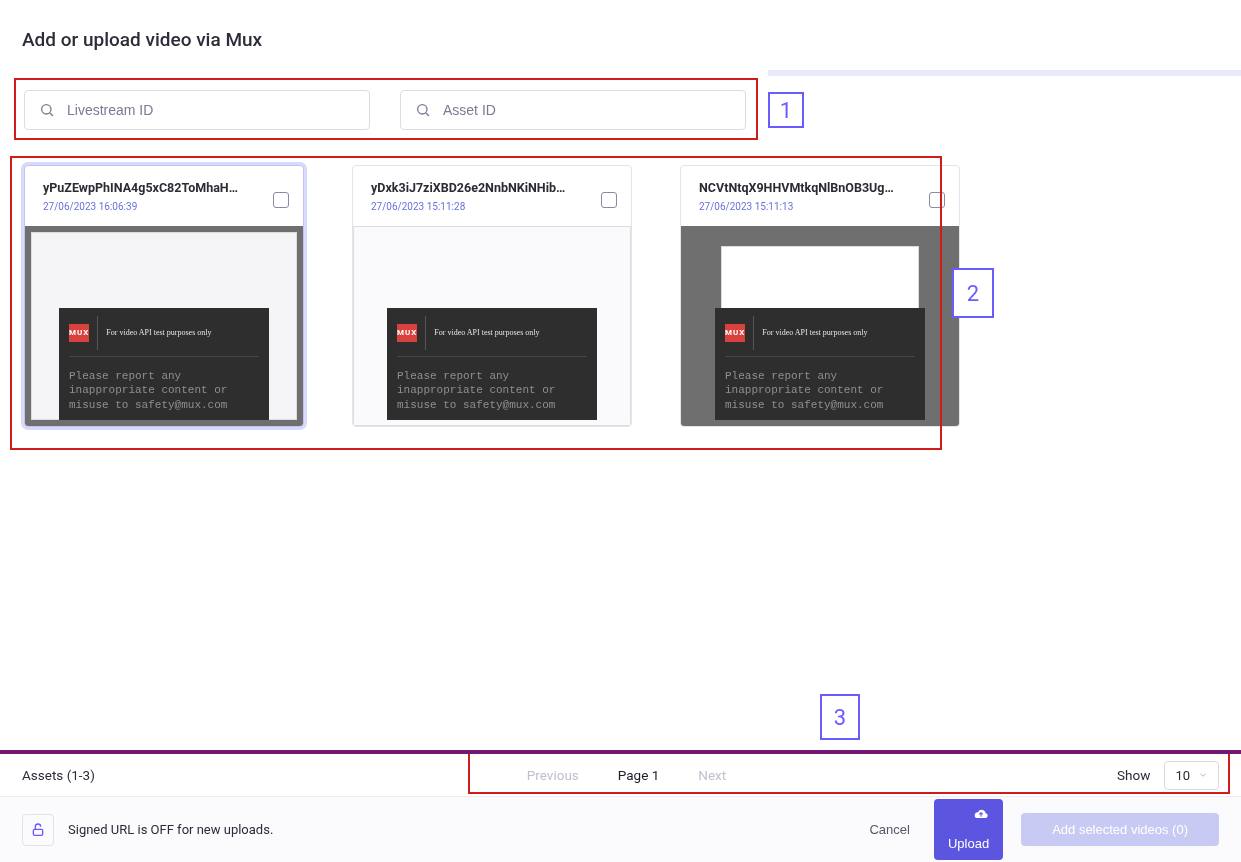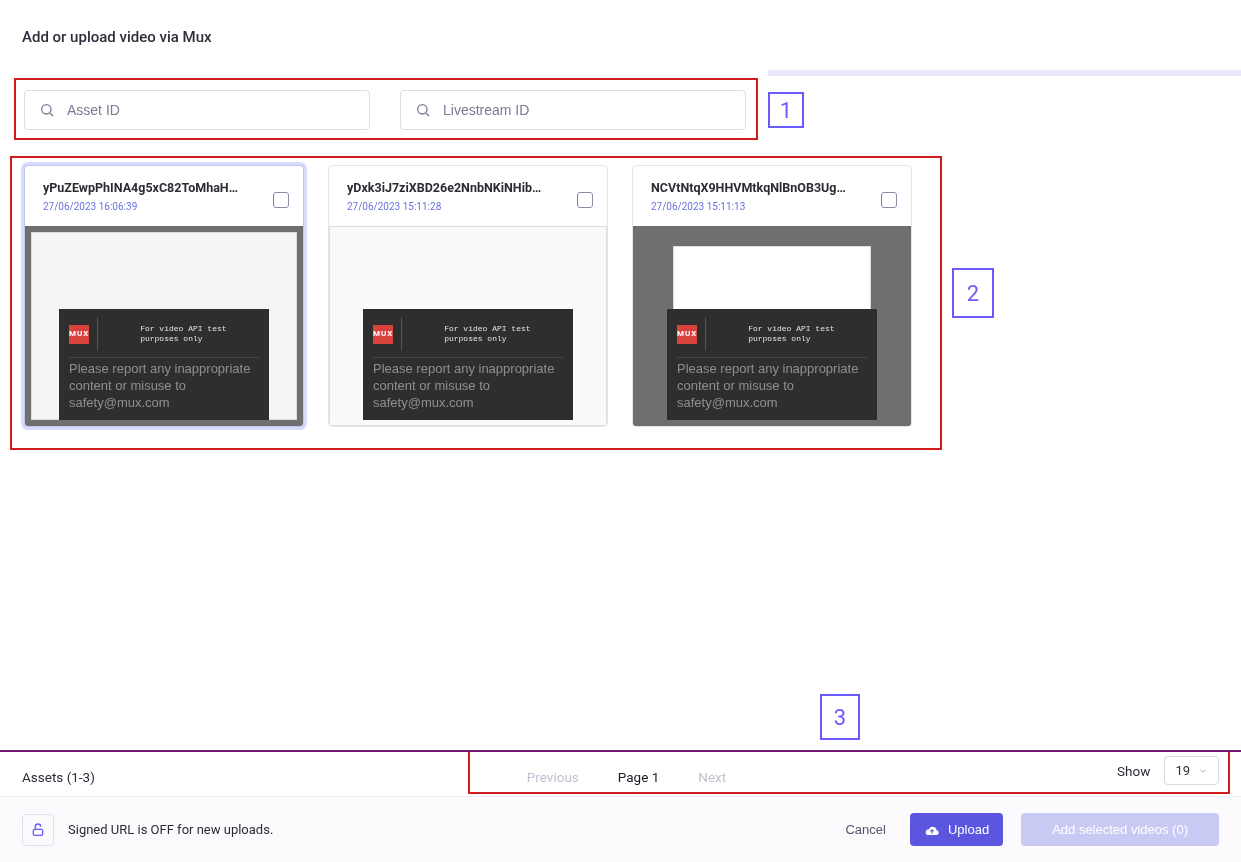--- a/index.html
+++ b/index.html
@@ -2,88 +2,88 @@
 <html><head>
 <meta charset="utf-8">
 <style>
   * { box-sizing: border-box; }
   html, body { margin:0; padding:0; height:100%; }
   body {
     width:1241px; height:862px;
     font-family: -apple-system, BlinkMacSystemFont, "Segoe UI", Roboto, Arial, sans-serif;
     color:#2d2d3a; background:#fff; position:relative;
   }
-  .title { position:absolute; left:22px; top:28px; font-size:15px; font-weight:500; color:#2d2d3a; }
+  .title { position:absolute; left:22px; top:28px; font-size:19px; font-weight:500; color:#2d2d3a; }
   .progress-bar { position:absolute; left:768px; top:70px; right:0; height:6px; background:#e8e9fb; }
   .search-row { position:absolute; left:24px; top:90px; display:flex; gap:30px; }
   .search-box { width:346px; height:40px; border:1px solid #dcdce3; border-radius:4px; display:flex; align-items:center; padding:0 14px; gap:10px; color:#6e6e87; font-size:14px; background:#fff; }
   .search-box input { border:none; outline:none; flex:1; font-size:14px; color:#2d2d3a; background:transparent; }
   .search-box input::placeholder { color:#7a7a94; }
   .icon-search { width:16px; height:16px; flex:0 0 16px; }
 
-  .grid { position:absolute; left:24px; top:165px; display:flex; gap:24px; }
+  .grid { position:absolute; left:24px; top:165px; display:flex; gap:48px; }
   .card { width:280px; border:1px solid #e4e4ec; border-radius:4px; background:#fff; position:relative; overflow:hidden; }
   .card.selected { box-shadow:0 0 0 3px #d8dafc; border-color:#c0c3f5; }
   .card-header { padding:14px 48px 0 18px; }
   .card-id { font-size:12.5px; font-weight:700; color:#2b2b32; white-space:nowrap; overflow:hidden; text-overflow:ellipsis; }
   .card-date { margin-top:6px; font-size:10px; color:#6772d9; }
   .card-check { position:absolute; top:26px; right:14px; width:16px; height:16px; border:1px solid #8a8aa3; border-radius:3px; background:#fff; }
 
   .thumb { margin-top:14px; width:100%; height:200px; background:#6f6f6f; position:relative; overflow:hidden; }
   .thumb-inner-light { position:absolute; inset:6px; background:#f5f5f8; border:1px solid #ddd; }
   .thumb-inner-light.narrow { left:40px; right:40px; top:20px; bottom:auto; height:90px; background:#fff; }
   .mux-panel { position:absolute; left:50%; bottom:6px; transform:translateX(-50%); width:210px; background:#2e2e2e; color:#cfcfcf; padding:8px 10px; font-size:8px; line-height:1.3; }
   .mux-row { display:flex; align-items:center; gap:8px; }
   .mux-logo { background:#d9413e; color:#fff; font-weight:700; letter-spacing:1px; padding:4px 0; font-size:8px; }
   .mux-sep { width:1px; height:34px; background:#555; }
-  .mux-text { font-family: Liberation Mono, monospace; color:#e4e4e4; font-size:8px;margin-left:34px; }
-  .mux-note { margin-top:6px; color:#8f8f8f; font-family:Liberation Sans, sans-serif; font-size:13px; padding-top:3px; border-top:1px solid #444; }
+  .mux-text { font-family: Liberation Serif, serif; color:#e4e4e4; font-size:8px; }
+  .mux-note { margin-top:6px; color:#8f8f8f; font-family:Liberation Mono, monospace; font-size:11px; padding-top:12px; border-top:1px solid #444; }
 
   .annotation-box { position:absolute; border:2px solid; display:flex; align-items:center; justify-content:center; font-size:22px; font-weight:500; }
   .ann-red { border-color:#d21b1b; }
   .ann-num { width:36px; height:36px; border:2px solid #6a5aff; color:#6a5aff; font-size:22px; display:flex; align-items:center; justify-content:center; background:#fff; }
 
-  .footer1 { position:absolute; left:0; right:0; top:750px; height:46px; border-top:2px solid #701a75; display:flex; align-items:flex-end; padding:11px 22px; font-size:13.5px; color:#2b2b39; }
+  .footer1 { position:absolute; left:0; right:0; top:750px; height:46px; border-top:4px solid #701a75; display:flex; align-items:center; padding:11px 22px; font-size:13.5px; color:#2b2b39; }
   .pag-center { position:absolute; left:50%; transform:translateX(-50%); display:flex; gap:39px; align-items:center; margin-left:6px; }
   .pag-link { color:#bfbfd0; cursor:default; }
   .pag-cur { color:#1c1c2a; }
   .show-block { margin-left:auto; display:flex; align-items:center; gap:14px; }
   .show-select { border:1px solid #d9d9e4; border-radius:4px; padding:6px 10px; display:flex; align-items:center; gap:8px; font-size:13px; color:#2b2b39; }
   .chev-down { width:10px; height:10px; }
 
   .footer2 { position:absolute; left:0; right:0; top:796px; height:66px; border-top:1px solid #ececf2; display:flex; align-items:center; padding:0 22px; background:#fbfbfe; }
   .lock-chip { width:32px; height:32px; border:1px solid #e1e1eb; border-radius:4px; display:flex; align-items:center; justify-content:center; color:#6a5aff; margin-right:14px; }
   .signed-text { font-size:13px; color:#2b2b39; }
   .actions { margin-left:auto; display:flex; align-items:center; gap:18px; }
   .btn-cancel { font-size:13px; color:#55556b; background:none; border:none; cursor:pointer;margin-left:7px; }
-  .btn-upload { background:#5b55e0; color:#fff; border:none; border-radius:4px; padding:9px 14px; font-size:13px; display:flex; align-items:flex-end; gap:8px; cursor:pointer; }
+  .btn-upload { background:#5b55e0; color:#fff; border:none; border-radius:4px; padding:9px 14px; font-size:13px; display:flex; align-items:flex-end; gap:16px; cursor:pointer;flex-direction:column; }
   .btn-add { background:#c9caf3; color:#fff; border:none; border-radius:4px; padding:9px 31px; font-size:13px; cursor:default; }
   .cloud-icon { width:16px; height:12px; }
 
 </style>
 </head>
 <body>
 
 <div class="title">Add or upload video via Mux</div>
 <div class="progress-bar"></div>
 
 <div class="search-row">
   <div class="search-box">
     <svg class="icon-search" viewBox="0 0 24 24" fill="none" stroke="#7a7a94" stroke-width="2">
         <circle cx="11" cy="11" r="7"></circle>
         <line x1="21" y1="21" x2="16.5" y2="16.5"></line>
       </svg>
-    <input placeholder="Asset ID" style="">
+    <input placeholder="Livestream ID" style="">
   </div>
   <div class="search-box">
     <svg class="icon-search" viewBox="0 0 24 24" fill="none" stroke="#7a7a94" stroke-width="2">
         <circle cx="11" cy="11" r="7"></circle>
         <line x1="21" y1="21" x2="16.5" y2="16.5"></line>
       </svg>
-    <input placeholder="Livestream ID" style="">
+    <input placeholder="Asset ID" style="">
   </div>
 </div>
 
 <div class="grid">
   <div class="card selected">
     <div class="card-header">
       <div class="card-id">yPuZEwpPhINA4g5xC82ToMhaH…</div>
       <div class="card-date">27/06/2023 16:06:39</div>
     </div>
     <div class="card-check"></div>
@@ -157,21 +157,21 @@
 <div class="footer1">
   <span>Assets (1-3)</span>
   <div class="pag-center">
     <span class="pag-link">Previous</span>
     <span class="pag-cur">Page 1</span>
     <span class="pag-link">Next</span>
   </div>
   <div class="show-block">
     <span>Show</span>
     <div class="show-select">
-      <span>19</span>
+      <span>10</span>
       <svg class="chev-down" viewBox="0 0 24 24" fill="none" stroke="#9aa" stroke-width="2">
           <polyline points="6 9 12 15 18 9"></polyline>
         </svg>
     </div>
   </div>
 </div>
 
 <div class="footer2">
   <div class="lock-chip">
     <svg width="16" height="16" viewBox="0 0 24 24" fill="none" stroke="#6a5aff" stroke-width="2">

